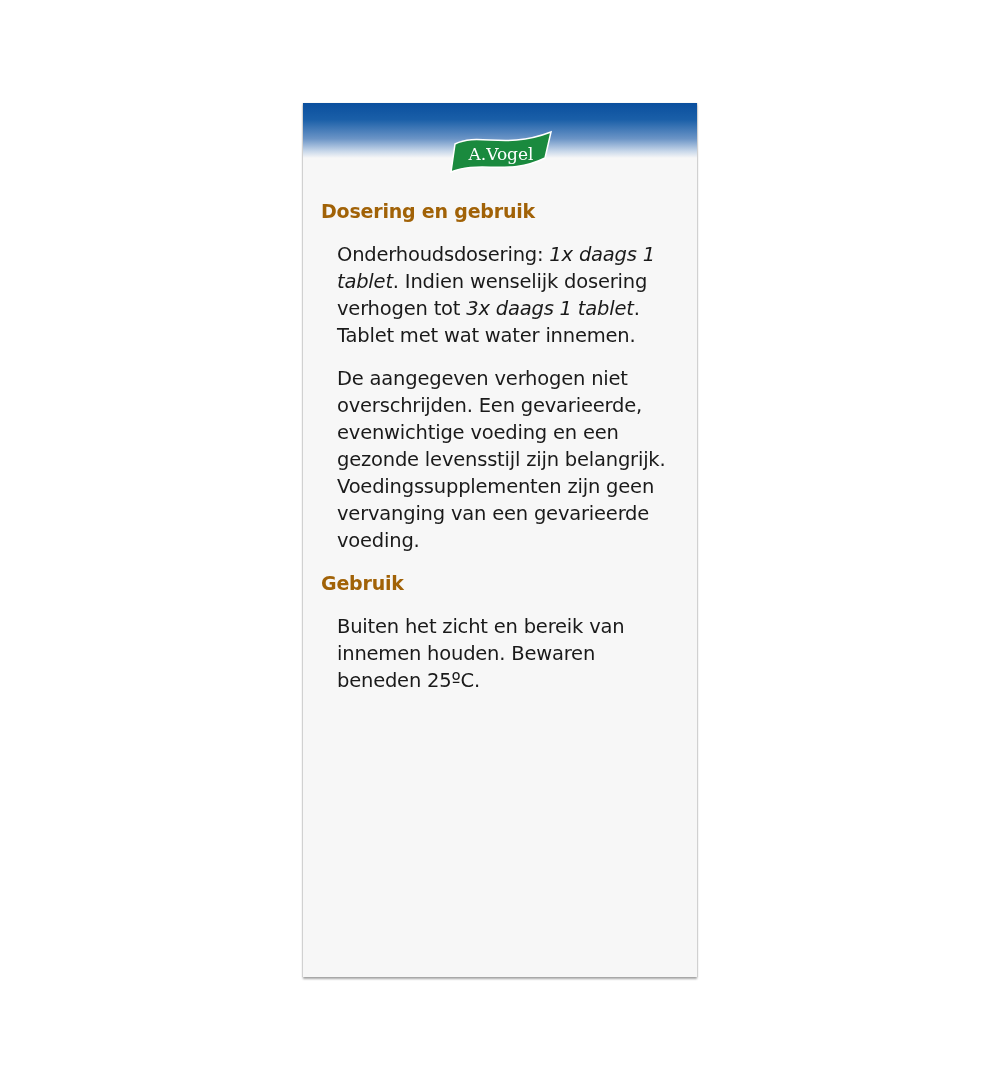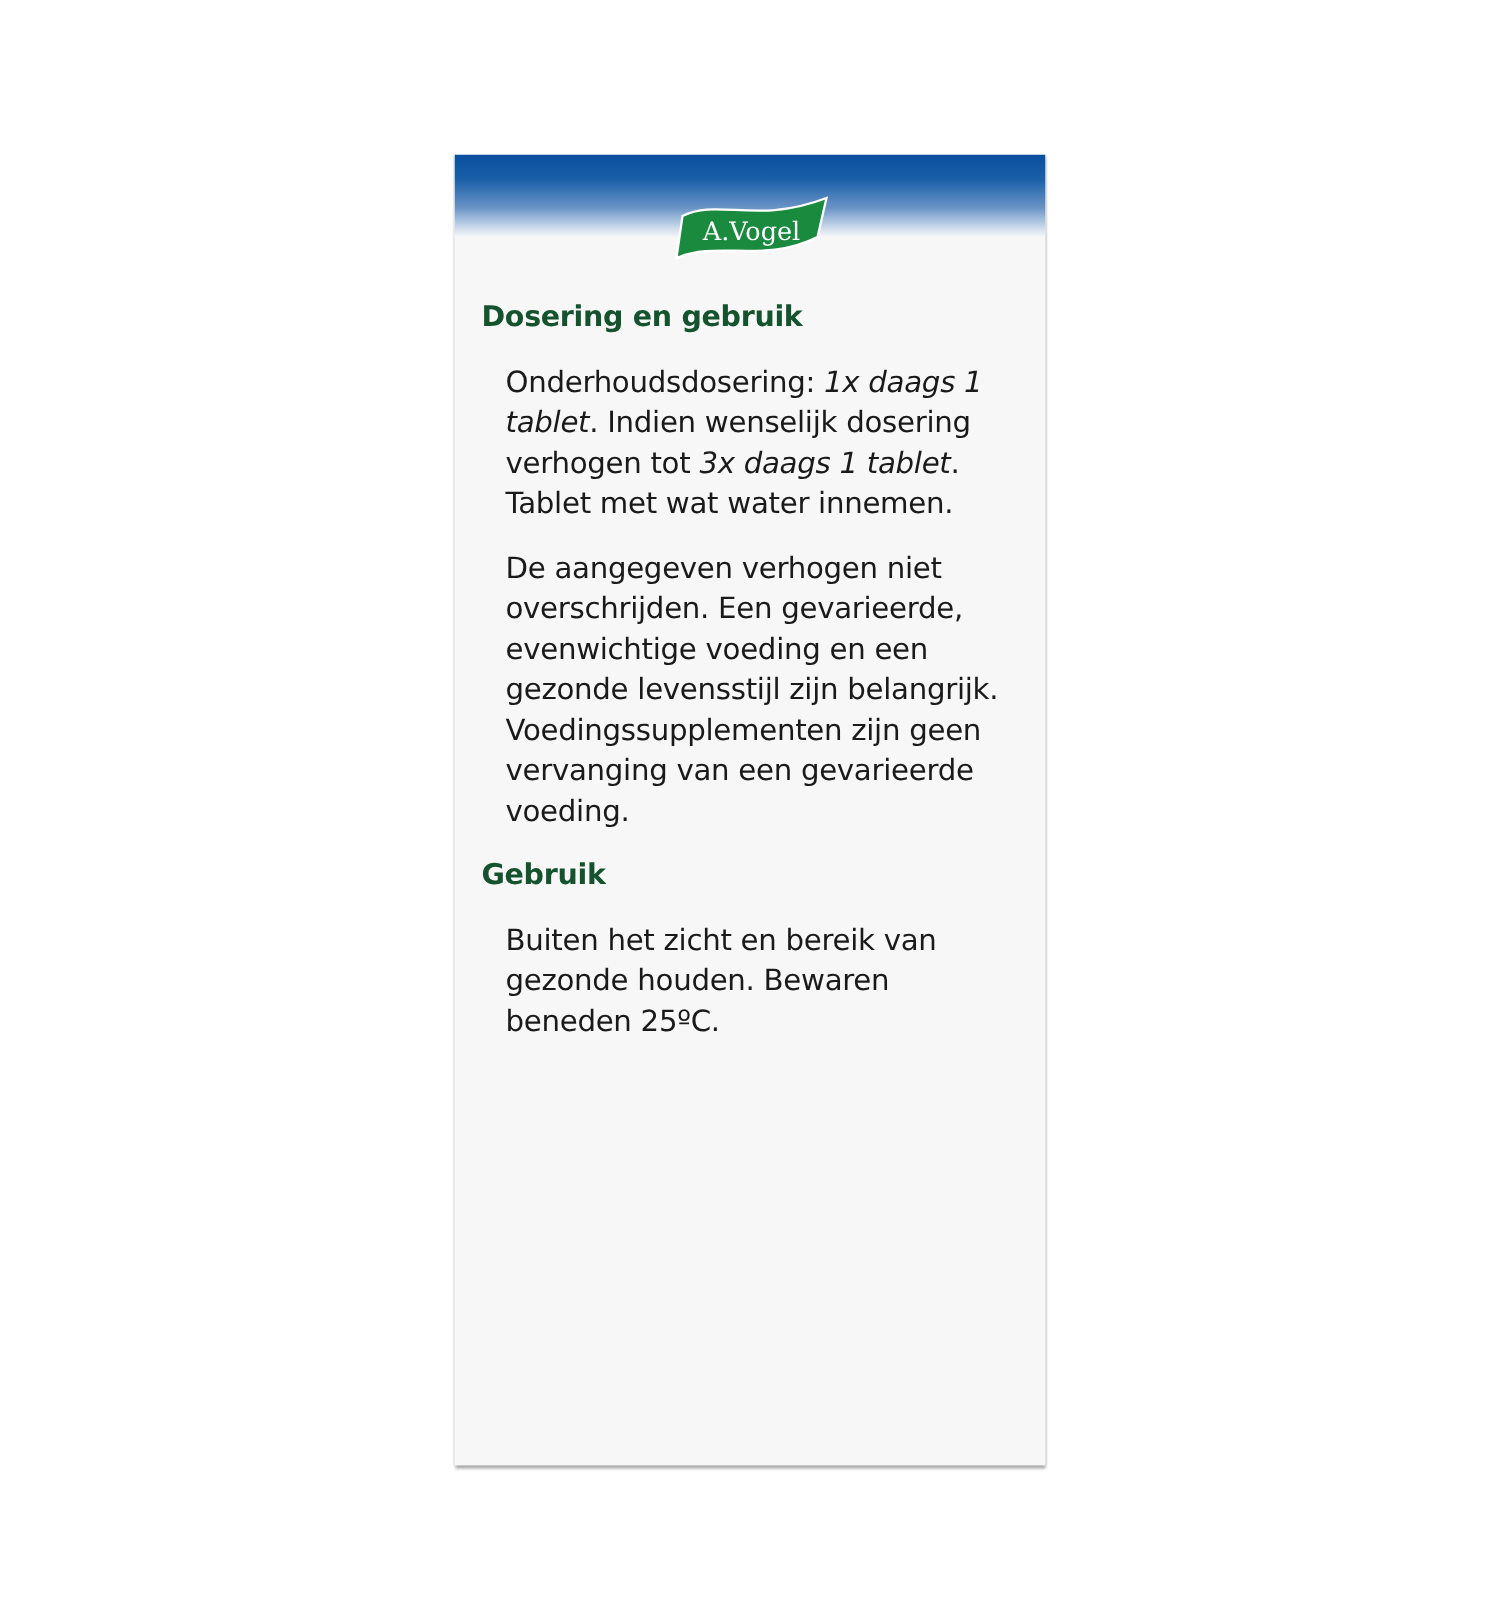--- a/index.html
+++ b/index.html
@@ -15,21 +15,21 @@
     background: linear-gradient(to bottom, #0a4f9e 0%, #1a5fa8 30%, #6b94c6 65%, #c9d8ea 88%, #f7f7f7 100%);
   }
   .logo {
     position:absolute; left:146px; top:27px; width:104px; height:44px;
   }
   .logo svg { width:100%; height:100%; display:block; }
   .content {
     position:absolute; left:18px; top:95px; width:370px;
     font-size:19.5px; line-height:27px; color:#1a1a1a; letter-spacing:-0.2px;
   }
-  .heading { color:#14532d; font-weight:bold; font-size:19px; }
+  .heading { color:#a16207; font-weight:bold; font-size:19px; }
   .section { margin-bottom:16px; }
   .para { margin:16px; }
   em { font-style:italic; }
   sup { font-size:11px; line-height:0; vertical-align:9px; }
 </style>
 </head>
 <body>
 
 <div class="panel">
   <div class="header-band"></div>
@@ -48,16 +48,16 @@
 
     <div class="section">
       <p class="para">De aangegeven verhogen niet overschrijden. Een gevarieerde, evenwichtige voeding en een gezonde levensstijl zijn belangrijk. Voedingssupplementen zijn geen vervanging van een gevarieerde voeding.</p>
     </div>
 
     <div class="section">
     </div>
 
     <div class="section">
       <div class="heading">Gebruik</div>
-      <p class="para">Buiten het zicht en bereik van gezonde houden. Bewaren beneden 25ºC.</p>
+      <p class="para">Buiten het zicht en bereik van innemen houden. Bewaren beneden 25ºC.</p>
     </div>
   </div>
 </div>
 
 </body></html>

